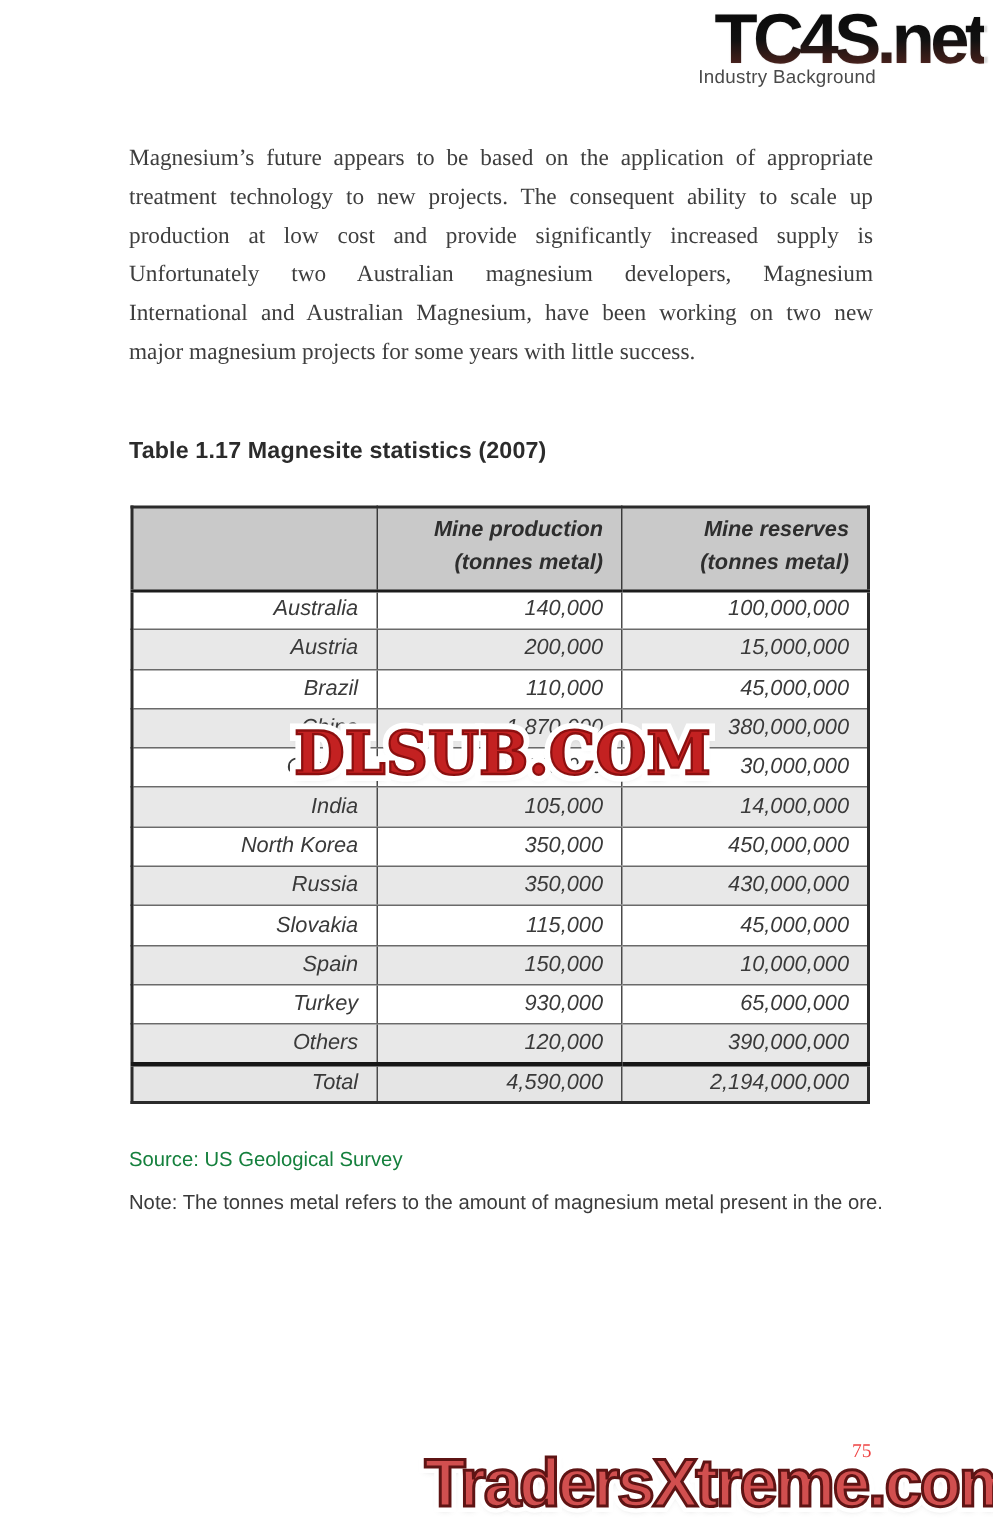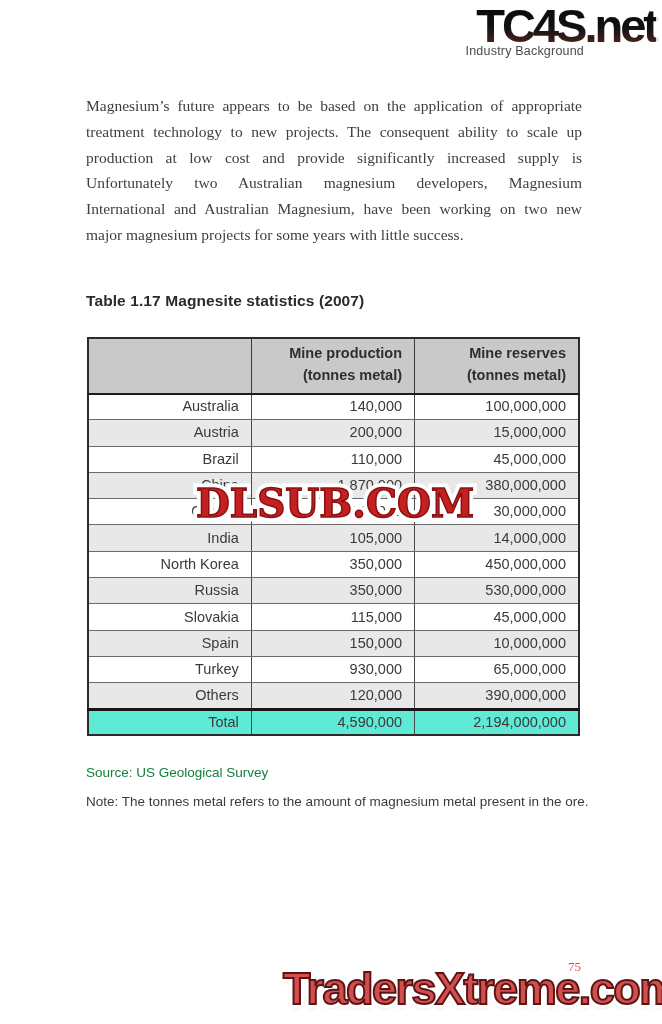--- a/index.html
+++ b/index.html
@@ -74,20 +74,21 @@
   
   table.stats {
     position: absolute;
     left: 87px;
     top: 337px;
     width: 493px;
     border-collapse: collapse;
     font-size: 14.5px;
     color: #3a3a3a;
     border: 2px solid #2b2b2b;
+    font-style: italic;
   }
   table.stats th {
     background: #c9c9c9;
     font-weight: bold;
     text-align: right;
     vertical-align: middle;
     height: 49px;
     padding: 4px 12px 6px 12px;
     line-height: 1.5;
     border-left: 1px solid #3a3a3a;
@@ -102,21 +103,21 @@
     border-bottom: 1px solid #6a6a6a;
     white-space: nowrap;
     text-align: right;
   }
   table.stats td:first-child { border-left: none; }
   table.stats td.num { text-align: right; padding-right: 12px; }
   table.stats tr.shaded td { background: #e8e8e8; }
   table.stats tr.total-row td {
     border-top: 3px solid #161616;
     border-bottom: none;
-    background: #5eead4;
+    background: #e5e5e5;
   }
   col.c1 { width: 164px; }
   col.c2 { width: 164px; }
   col.c3 { width: 165px; }
 
   
   .source-line {
     position: absolute;
     left: 86px;
     top: 765px;
@@ -271,21 +272,21 @@
           <td class="num">14,000,000</td>
         </tr>
         <tr class="">
           <td>North Korea</td>
           <td class="num">350,000</td>
           <td class="num">450,000,000</td>
         </tr>
         <tr class="shaded">
           <td>Russia</td>
           <td class="num">350,000</td>
-          <td class="num">530,000,000</td>
+          <td class="num">430,000,000</td>
         </tr>
         <tr class="">
           <td>Slovakia</td>
           <td class="num">115,000</td>
           <td class="num">45,000,000</td>
         </tr>
         <tr class="shaded">
           <td>Spain</td>
           <td class="num">150,000</td>
           <td class="num">10,000,000</td>

